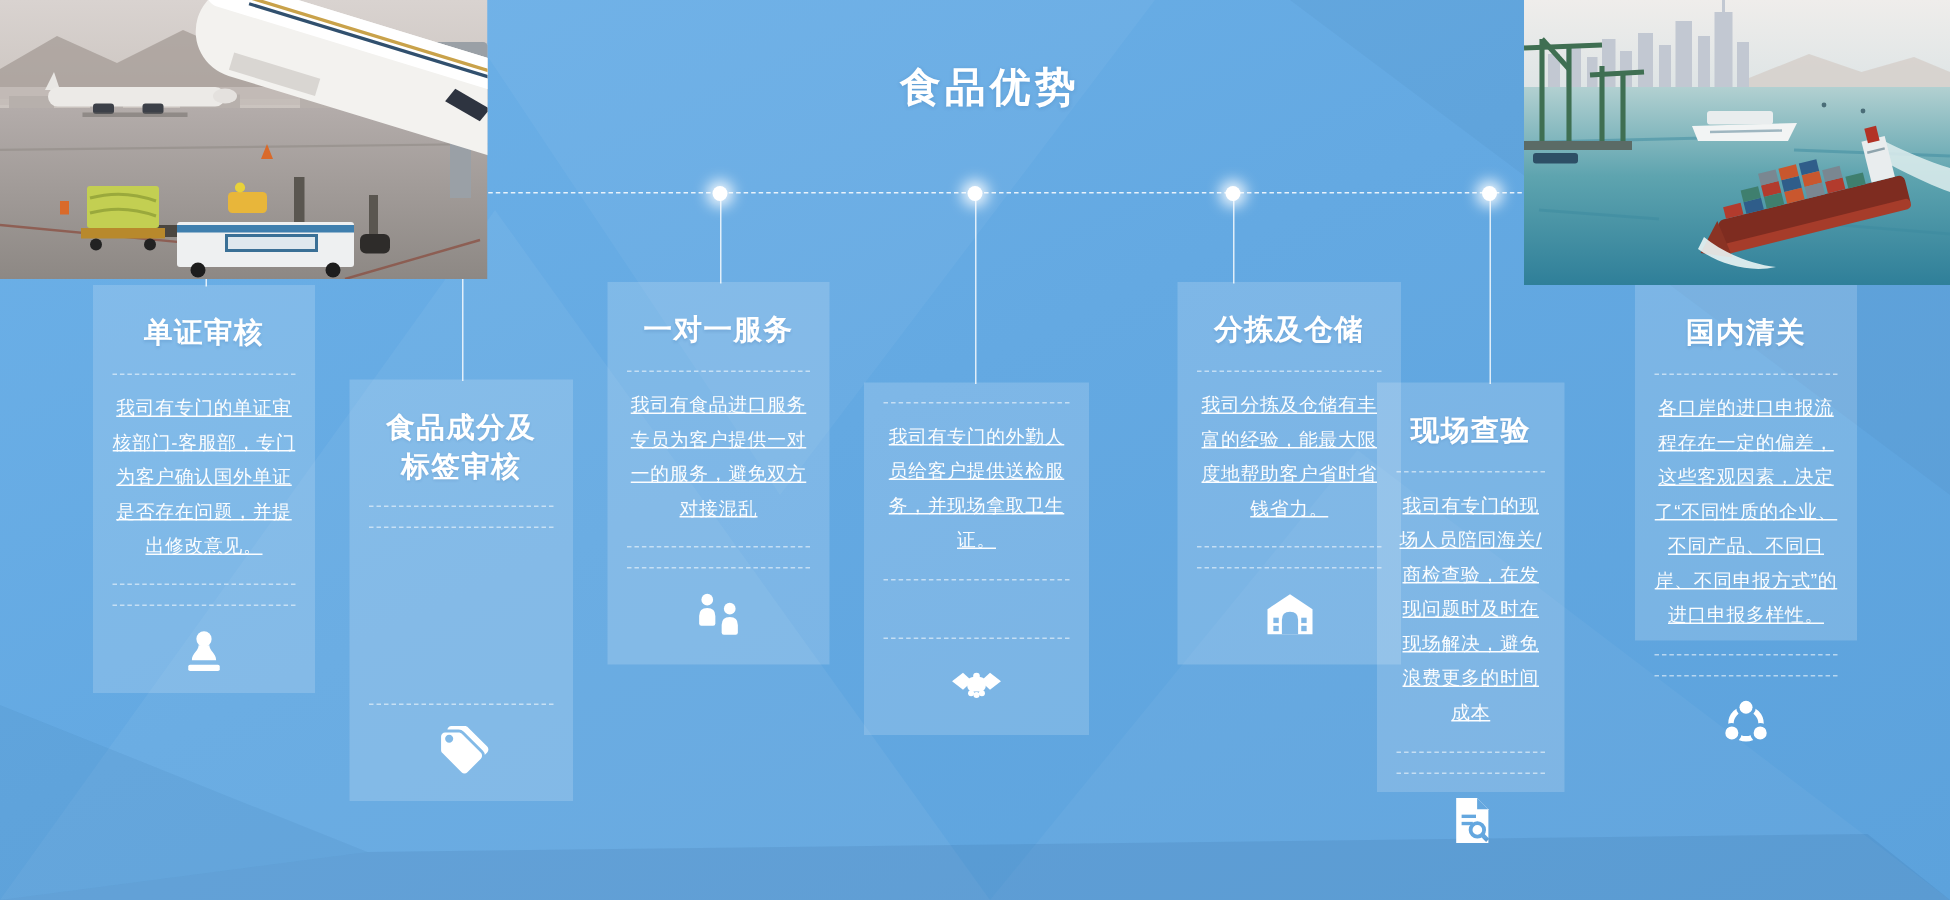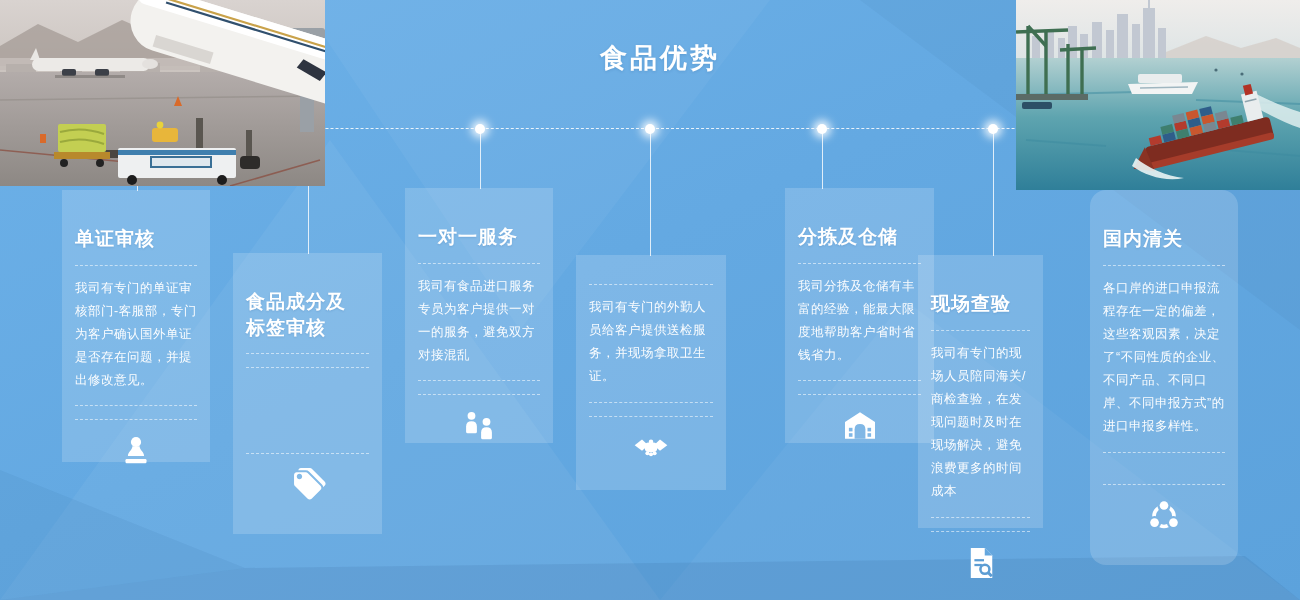--- a/index.html
+++ b/index.html
@@ -15,37 +15,37 @@
   .tl-vline{position:absolute;width:1px;background:rgba(255,255,255,.8);top:129px;z-index:1;}
   
   .photo{position:absolute;top:0;z-index:3;display:block;}
   
   .main-title{position:absolute;left:0;right:0;top:40px;text-align:center;z-index:4;
          color:#fff;font-size:27px;font-weight:bold;letter-spacing:3px;
          text-shadow:0 1px 3px rgba(20,70,130,.18);padding-left:20px;}
   
   .card{position:absolute;z-index:2;background:rgba(255,255,255,.17);
         color:#fff;display:flex;flex-direction:column;box-sizing:border-box;
-        padding:16px 13px;text-align:left;}
+        padding:0 13px;text-align:center;}
   .card-title{margin-top:20px;font-size:19px;font-weight:bold;line-height:1.35;
         white-space:pre-line;letter-spacing:1px;text-shadow:0 1px 2px rgba(20,70,130,.15);}
   .dash{height:0;border-top:1px dashed rgba(255,255,255,.55);margin-top:13px;flex:0 0 auto;}
   .card-body{margin-top:11px;font-size:12.5px;line-height:1.85;letter-spacing:.5px;
-        color:rgba(255,255,255,.97);}
+        color:rgba(255,255,255,.97);text-decoration:underline;}
   .spacer{flex:1 1 auto;}
   .icon-wrap{margin:13px auto 15px;width:36px;height:36px;flex:0 0 auto;}
   .icon-wrap svg{width:36px;height:36px;display:block;}
   
   .card-1{left:62px;  top:190px; width:148px; height:272px;}
   .card-2{left:233px; top:253px; width:149px; height:281px;}
   .card-3{left:405px; top:188px; width:148px; height:255px;}
   .card-4{left:576px; top:255px; width:150px; height:235px;}
   .card-5{left:747px; top:188px; width:149px; height:255px;margin-left:38px;}
   .card-6{left:918px; top:255px; width:125px; height:273px;}
-  .card-7{left:1090px;top:190px; width:148px; height:375px;border-radius:16px;}
+  .card-7{left:1090px;top:190px; width:148px; height:237px;}
 </style>
 </head>
 <body>
 
 <div class="stage">
 
   <svg class="poly-bg" width="1300" height="600" viewBox="0 0 1300 600">
     <polygon points="0,600 330,140 660,600" fill="rgba(255,255,255,0.05)"></polygon>
     <polygon points="300,0 770,0 520,330" fill="rgba(255,255,255,0.045)"></polygon>
     <polygon points="660,600 905,300 1300,600" fill="rgba(255,255,255,0.04)"></polygon>

